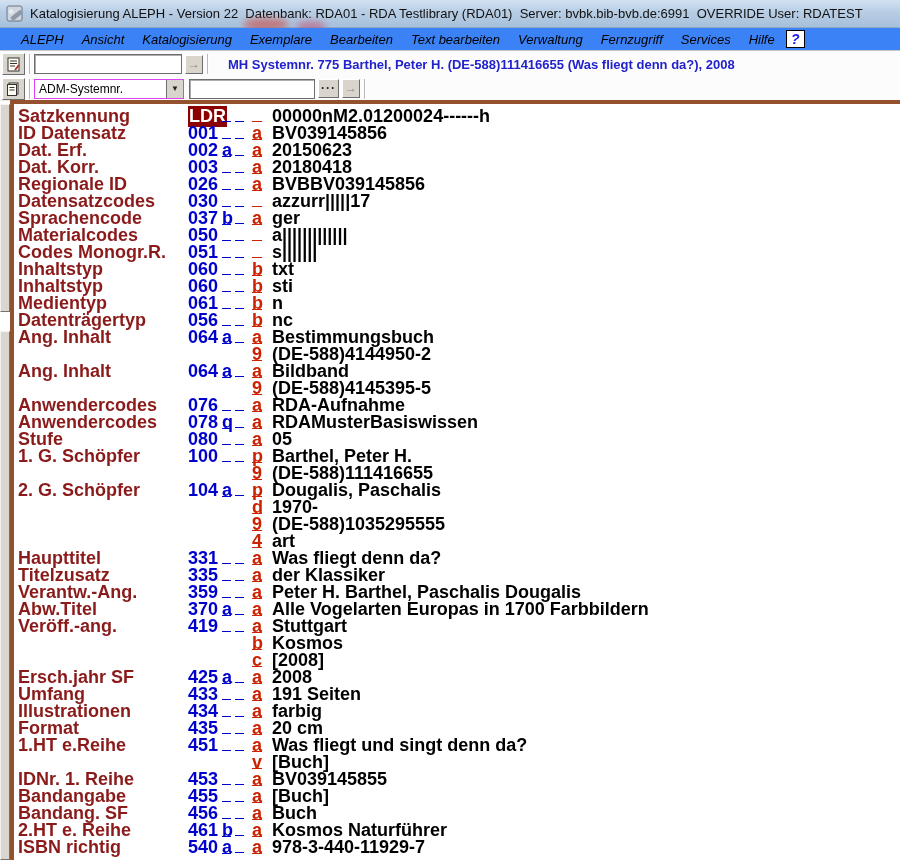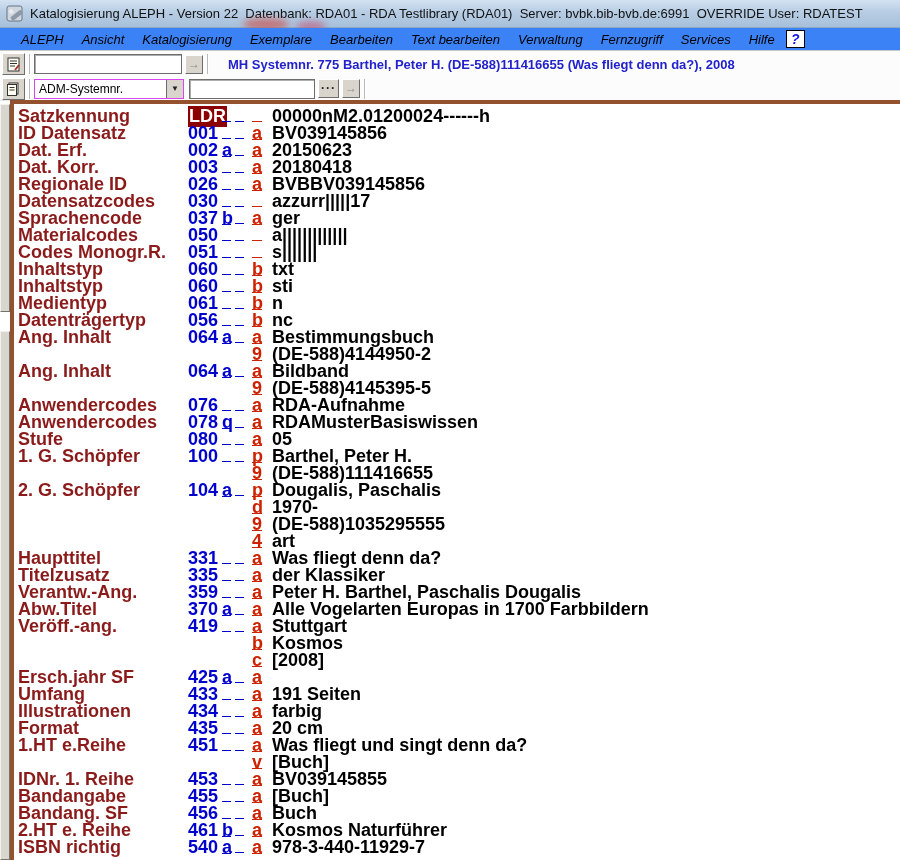--- a/index.html
+++ b/index.html
@@ -368,20 +368,21 @@
         <span class="ftag none"></span>
         <span class="find none"></span>
         <span class="fsub"><span class="sub-slot">c</span></span>
         <span class="fval">[2008]</span>
       </div>
       <div class="frow">
         <span class="flabel">Ersch.jahr SF</span>
         <span class="ftag">425</span>
         <span class="find"><span class="ind-slot">a</span><span class="ind-slot"></span></span>
         <span class="fsub"><span class="sub-slot">a</span></span>
+        <span class="fval">2008</span>
       </div>
       <div class="frow">
         <span class="flabel">Umfang</span>
         <span class="ftag">433</span>
         <span class="find"><span class="ind-slot"></span><span class="ind-slot"></span></span>
         <span class="fsub"><span class="sub-slot">a</span></span>
         <span class="fval">191 Seiten</span>
       </div>
       <div class="frow">
         <span class="flabel">Illustrationen</span>

